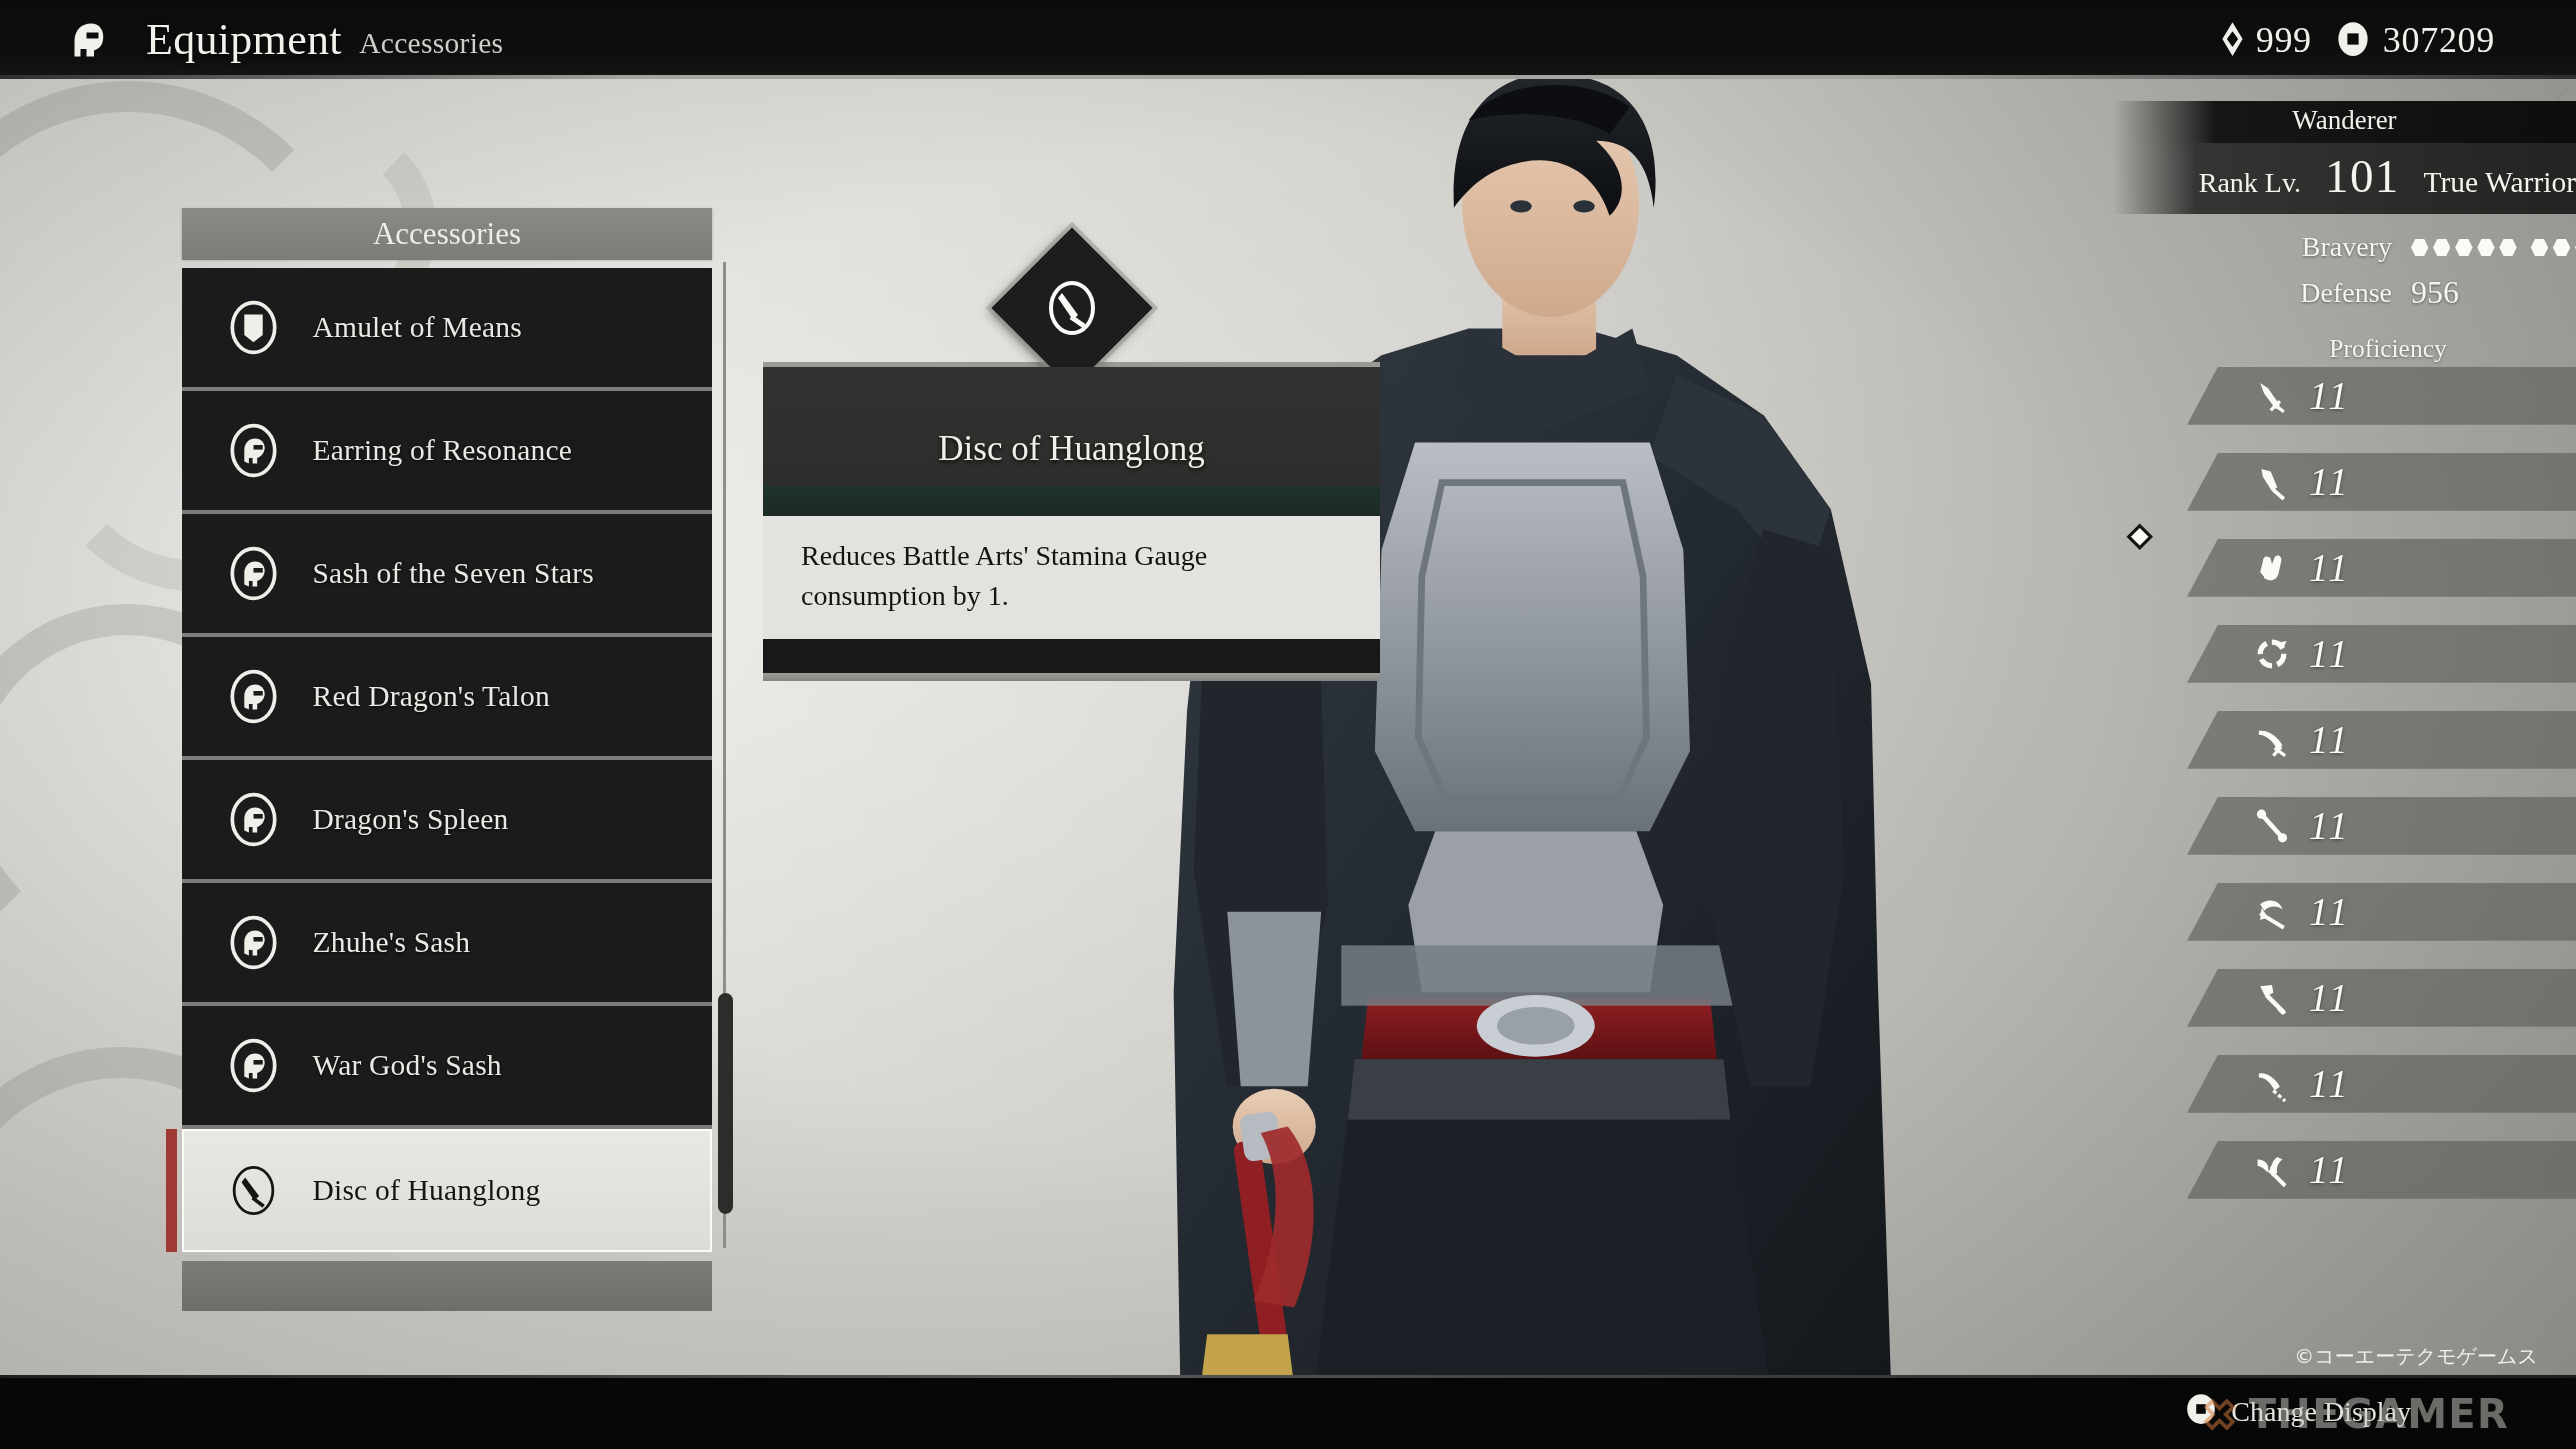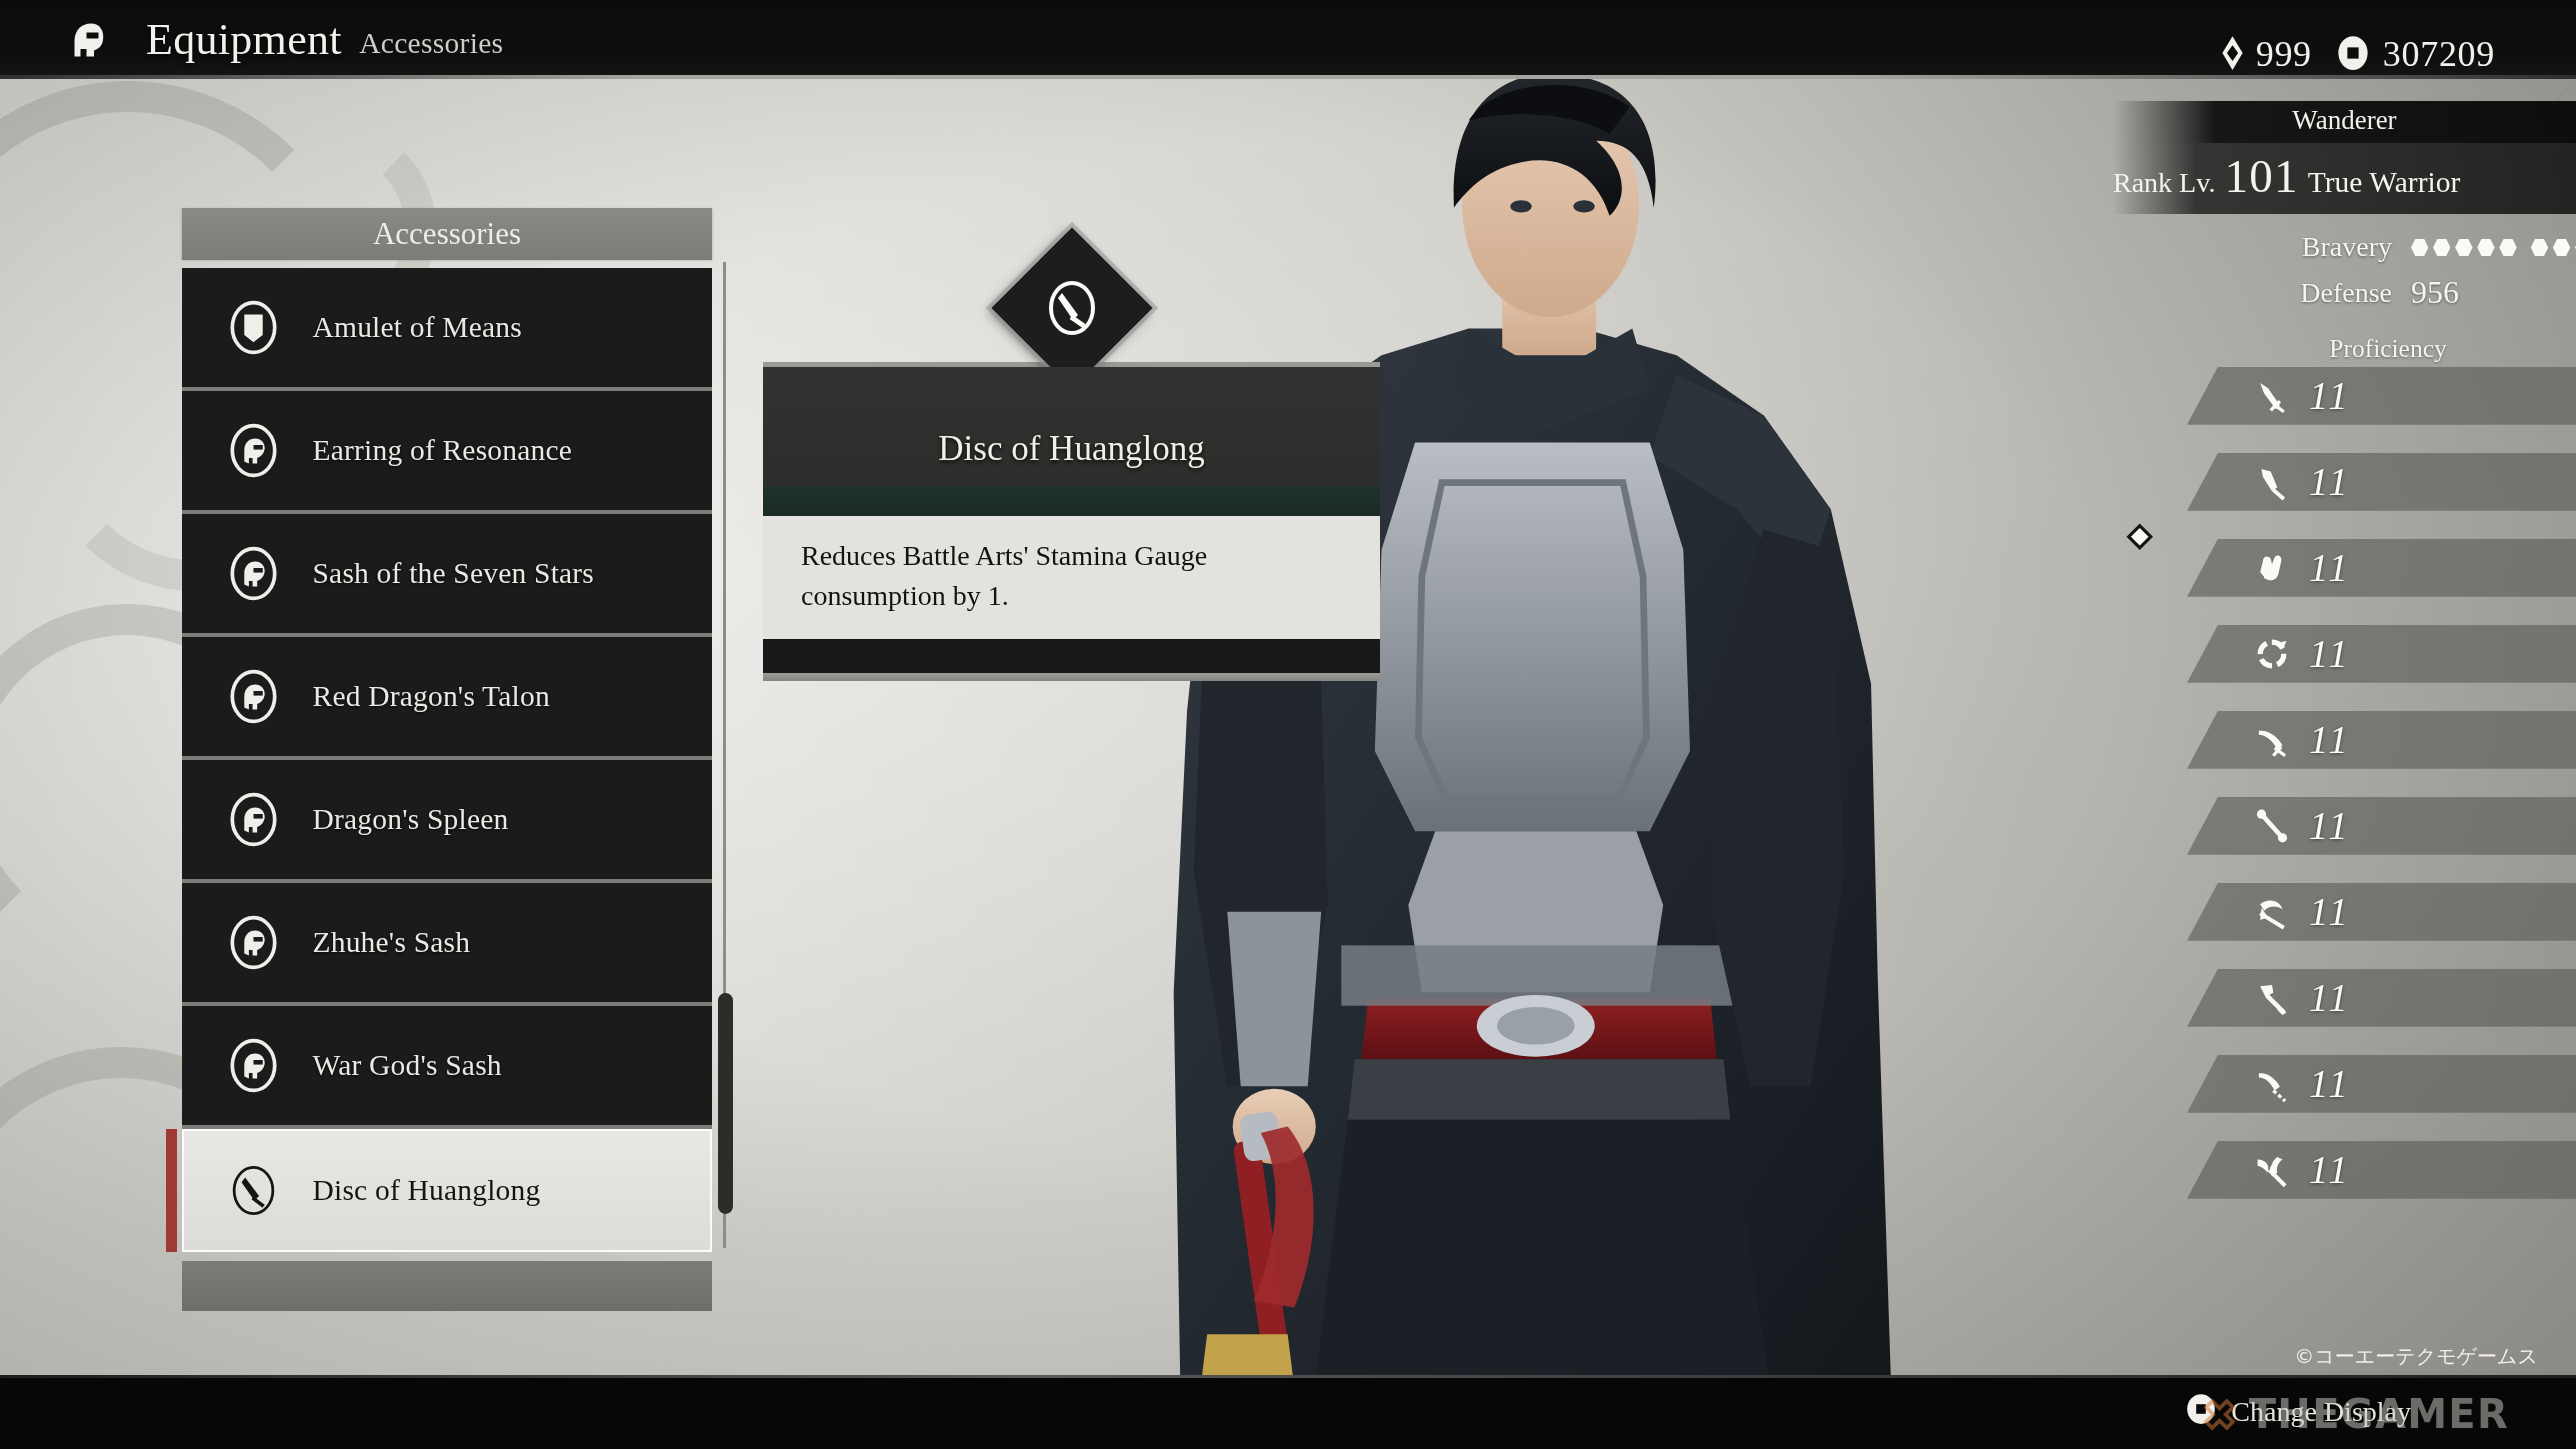--- a/index.html
+++ b/index.html
@@ -50,21 +50,21 @@
   #helmet{ margin-left:64px; width:48px; height:48px; }
   #title{
     color:#f3f1ec; font-size:44px; margin-left:34px; letter-spacing:0.3px;
     text-shadow:0 1.3px 4px rgba(0,0,0,.9);
   }
   #subtitle{
     color:#cfcdc7; font-size:29.5px; margin-left:17.4px; margin-top:8px;
     letter-spacing:0.3px;
   }
   #currency{
-    position:absolute; right:81px; top:14px; height:79px;
+    position:absolute; right:81px; top:0; height:79px;
     display:flex; align-items:center; gap:23px; color:#f2f0ea;
   }
   #currency .grp{ display:flex; align-items:center; gap:12px; }
   #currency .val{ font-size:36px; letter-spacing:0.7px; }
 
   
   #listpanel{ position:absolute; left:182px; top:208px; width:530px; }
   #listheader{
     height:52px; background:linear-gradient(180deg,#8b8986 0%,#7d7b78 100%);
     color:#efedea; font-size:31px; display:flex; align-items:center; justify-content:center;
@@ -126,21 +126,21 @@
   #cardbot2{ height:8px; background:linear-gradient(180deg,#9e9c98,#868480); }
 
   
   #stats{ position:absolute; right:0; top:101px; width:463px; }
   #clsname{
     background:linear-gradient(90deg,rgba(10,10,10,.0) 0%, rgba(10,10,10,.92) 22%, rgba(8,8,8,.96) 100%);
     color:#f2f0ea; font-size:27px; text-align:center; padding:4px 0 6.7px 0;
   }
   #rankrow{
     background:linear-gradient(90deg,rgba(20,20,20,.0) 0%, rgba(20,20,20,.78) 18%, rgba(16,16,16,.86) 100%);
-    display:flex; align-items:baseline; justify-content:flex-start; gap:9px;
+    display:flex; align-items:baseline; justify-content:flex-end; gap:24px;
     padding:6.7px 0 10.7px 0; color:#f5f3ee;
   }
   #rankrow .lbl{ font-size:28px; }
   #rankrow .num{ font-size:47px; letter-spacing:1.3px; }
   #rankrow .ttl{ font-size:29.5px; }
   #statlist{ padding:17.4px 24px 0 0; }
   .srow{ display:flex; align-items:center; justify-content:flex-end; gap:19px;
          color:#f6f4ef; margin-bottom:10.7px; }
   .srow .l{ font-size:28px; text-shadow:0 1.3px 2.7px rgba(0,0,0,.45); }
   .srow .v{ font-size:32px; width:141px; text-align:left;

